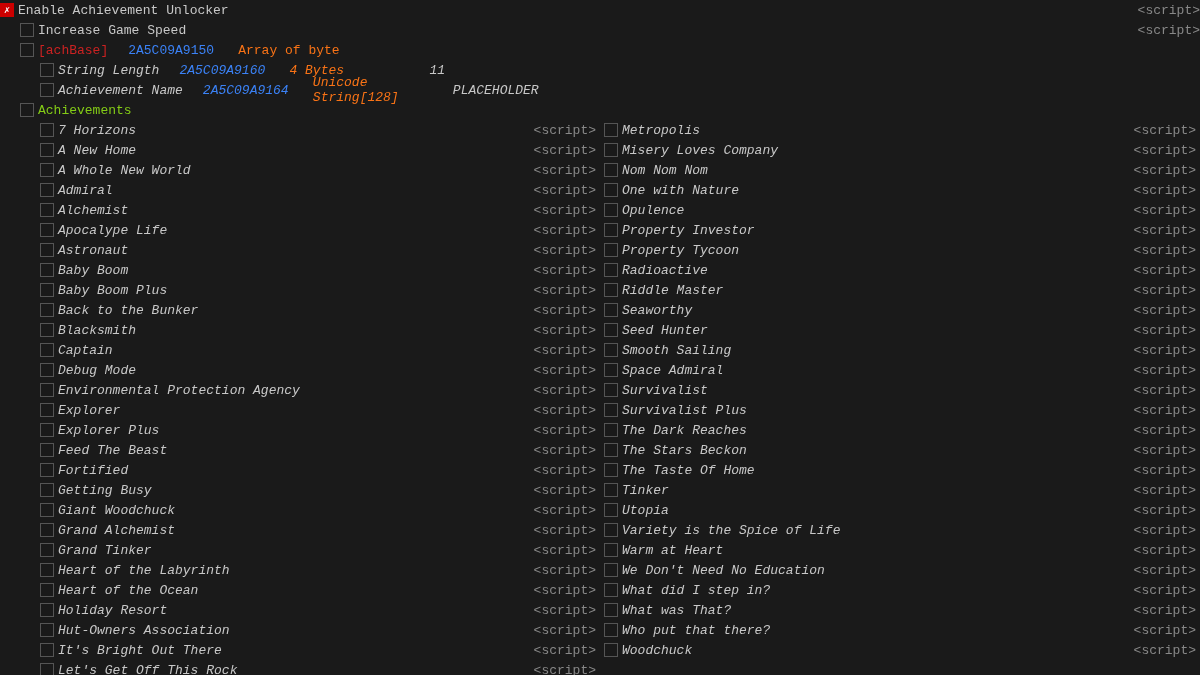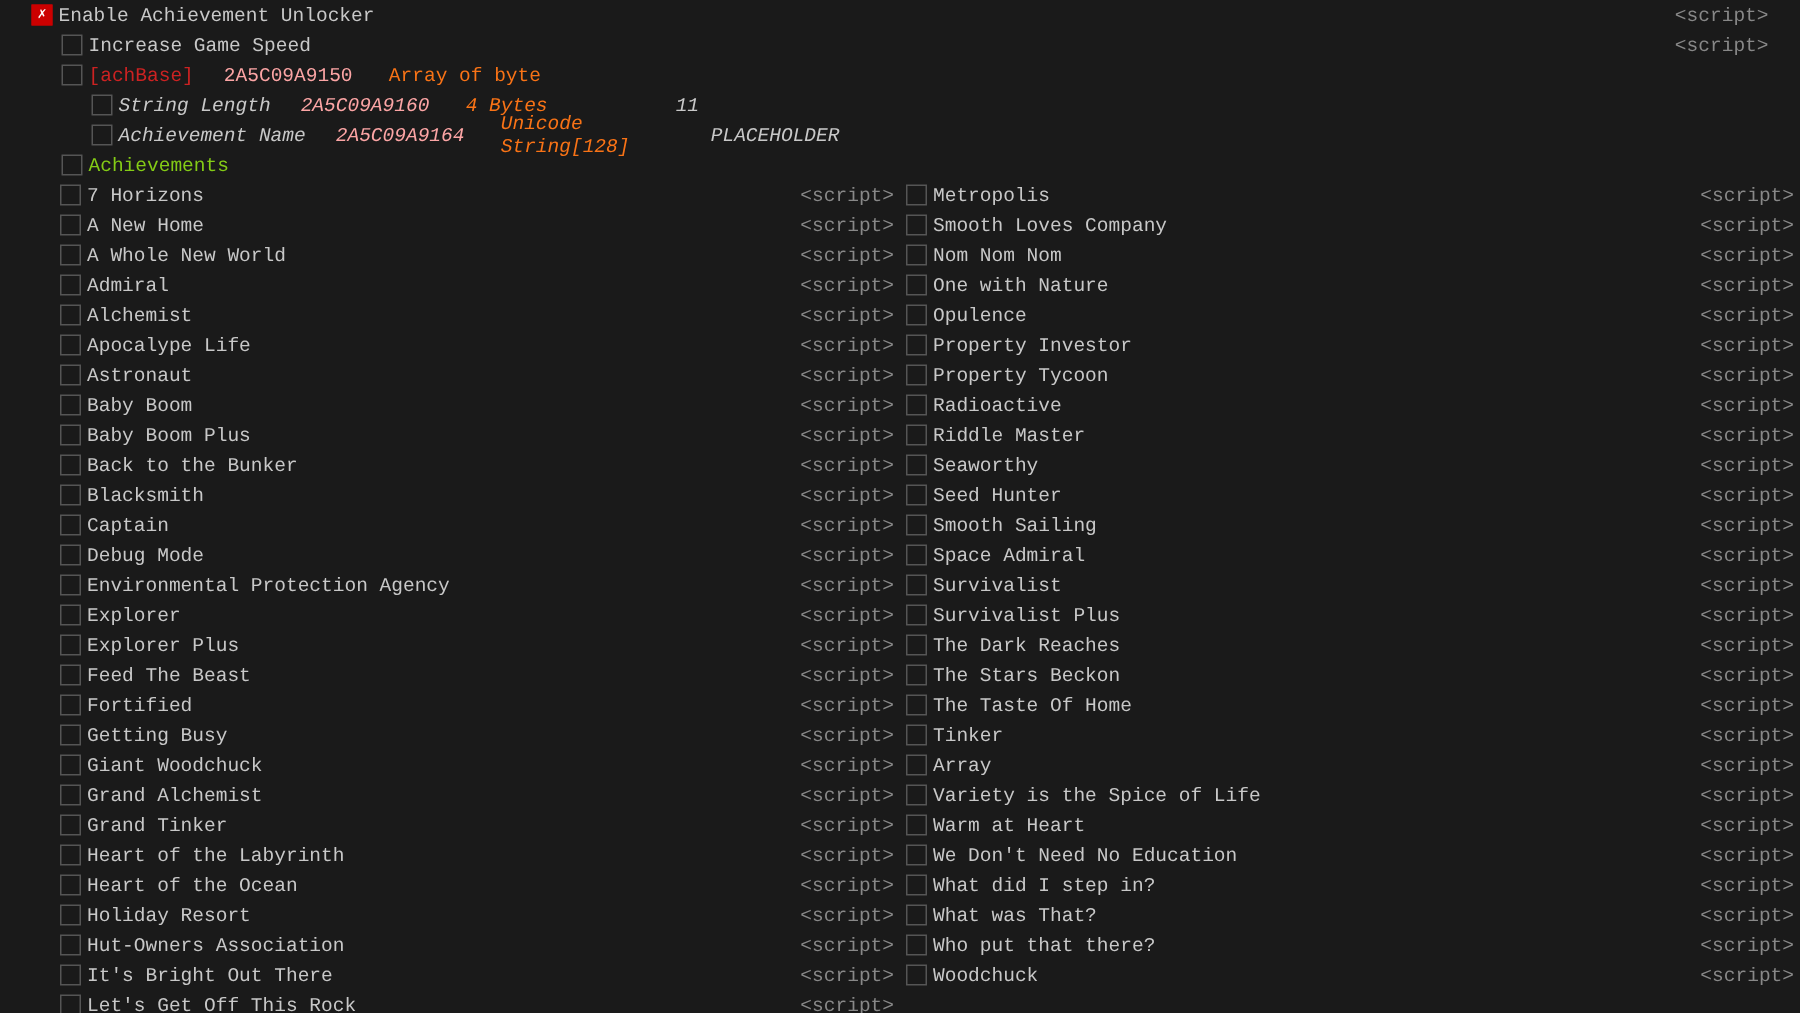--- a/index.html
+++ b/index.html
@@ -16,21 +16,21 @@
       width: 1200px;
       height: 675px;
       overflow-y: auto;
       overflow-x: hidden;
       background: #1a1a1a;
     }
     .row {
       display: flex;
       align-items: center;
       height: 20px;
-      padding: 0 21px;
+      padding: 0 0;
     }
     .checkbox {
       width: 14px;
       height: 14px;
       border: 1px solid #555;
       background: #1a1a1a;
       margin-right: 4px;
       flex-shrink: 0;
       cursor: pointer;
       display: flex;
@@ -47,21 +47,21 @@
       font-size: 10px;
       font-weight: bold;
     }
     .indent1 { margin-left: 20px; }
     .indent2 { margin-left: 40px; font-style: italic; }
     .row-label {
       color: #c8c8c8;
       min-width: 0;
     }
     .label-red { color: #cc2222; }
-    .col-addr { width: 110px; color: #fca5a5; flex-shrink: 0; }
+    .col-addr { width: 110px; color: #3b82f6; flex-shrink: 0; }
     .col-type { width: 140px; color: #f97316; flex-shrink: 0; }
     .col-val { color: #c8c8c8; flex-shrink: 0; }
     .script-tag { color: #888; margin-left: auto; }
     .achievements-header {
       color: #84cc16;
     }
     .two-col {
       display: flex;
       width: 100%;
     }
@@ -75,20 +75,21 @@
     }
     .ach-row {
       display: flex;
       align-items: center;
       height: 20px;
       padding: 0 4px;
     }
     .ach-name {
       flex: 1;
       color: #c8c8c8;
+      font-style: italic;
     }
     .ach-script {
       color: #888;
       width: 80px;
       text-align: right;
     }
   </style>
 </head>
 <body>
 
@@ -281,21 +282,21 @@
   </div>
       </div>
     <div class="right-col" id="right-col">
         <div class="ach-row">
     <div class="checkbox" style="margin-right:4px;"></div>
     <span class="ach-name">Metropolis</span>
     <span class="ach-script">&lt;script&gt;</span>
   </div>
         <div class="ach-row">
     <div class="checkbox" style="margin-right:4px;"></div>
-    <span class="ach-name">Smooth Loves Company</span>
+    <span class="ach-name">Misery Loves Company</span>
     <span class="ach-script">&lt;script&gt;</span>
   </div>
         <div class="ach-row">
     <div class="checkbox" style="margin-right:4px;"></div>
     <span class="ach-name">Nom Nom Nom</span>
     <span class="ach-script">&lt;script&gt;</span>
   </div>
         <div class="ach-row">
     <div class="checkbox" style="margin-right:4px;"></div>
     <span class="ach-name">One with Nature</span>
@@ -371,21 +372,21 @@
     <span class="ach-name">The Taste Of Home</span>
     <span class="ach-script">&lt;script&gt;</span>
   </div>
         <div class="ach-row">
     <div class="checkbox" style="margin-right:4px;"></div>
     <span class="ach-name">Tinker</span>
     <span class="ach-script">&lt;script&gt;</span>
   </div>
         <div class="ach-row">
     <div class="checkbox" style="margin-right:4px;"></div>
-    <span class="ach-name">Array</span>
+    <span class="ach-name">Utopia</span>
     <span class="ach-script">&lt;script&gt;</span>
   </div>
         <div class="ach-row">
     <div class="checkbox" style="margin-right:4px;"></div>
     <span class="ach-name">Variety is the Spice of Life</span>
     <span class="ach-script">&lt;script&gt;</span>
   </div>
         <div class="ach-row">
     <div class="checkbox" style="margin-right:4px;"></div>
     <span class="ach-name">Warm at Heart</span>

